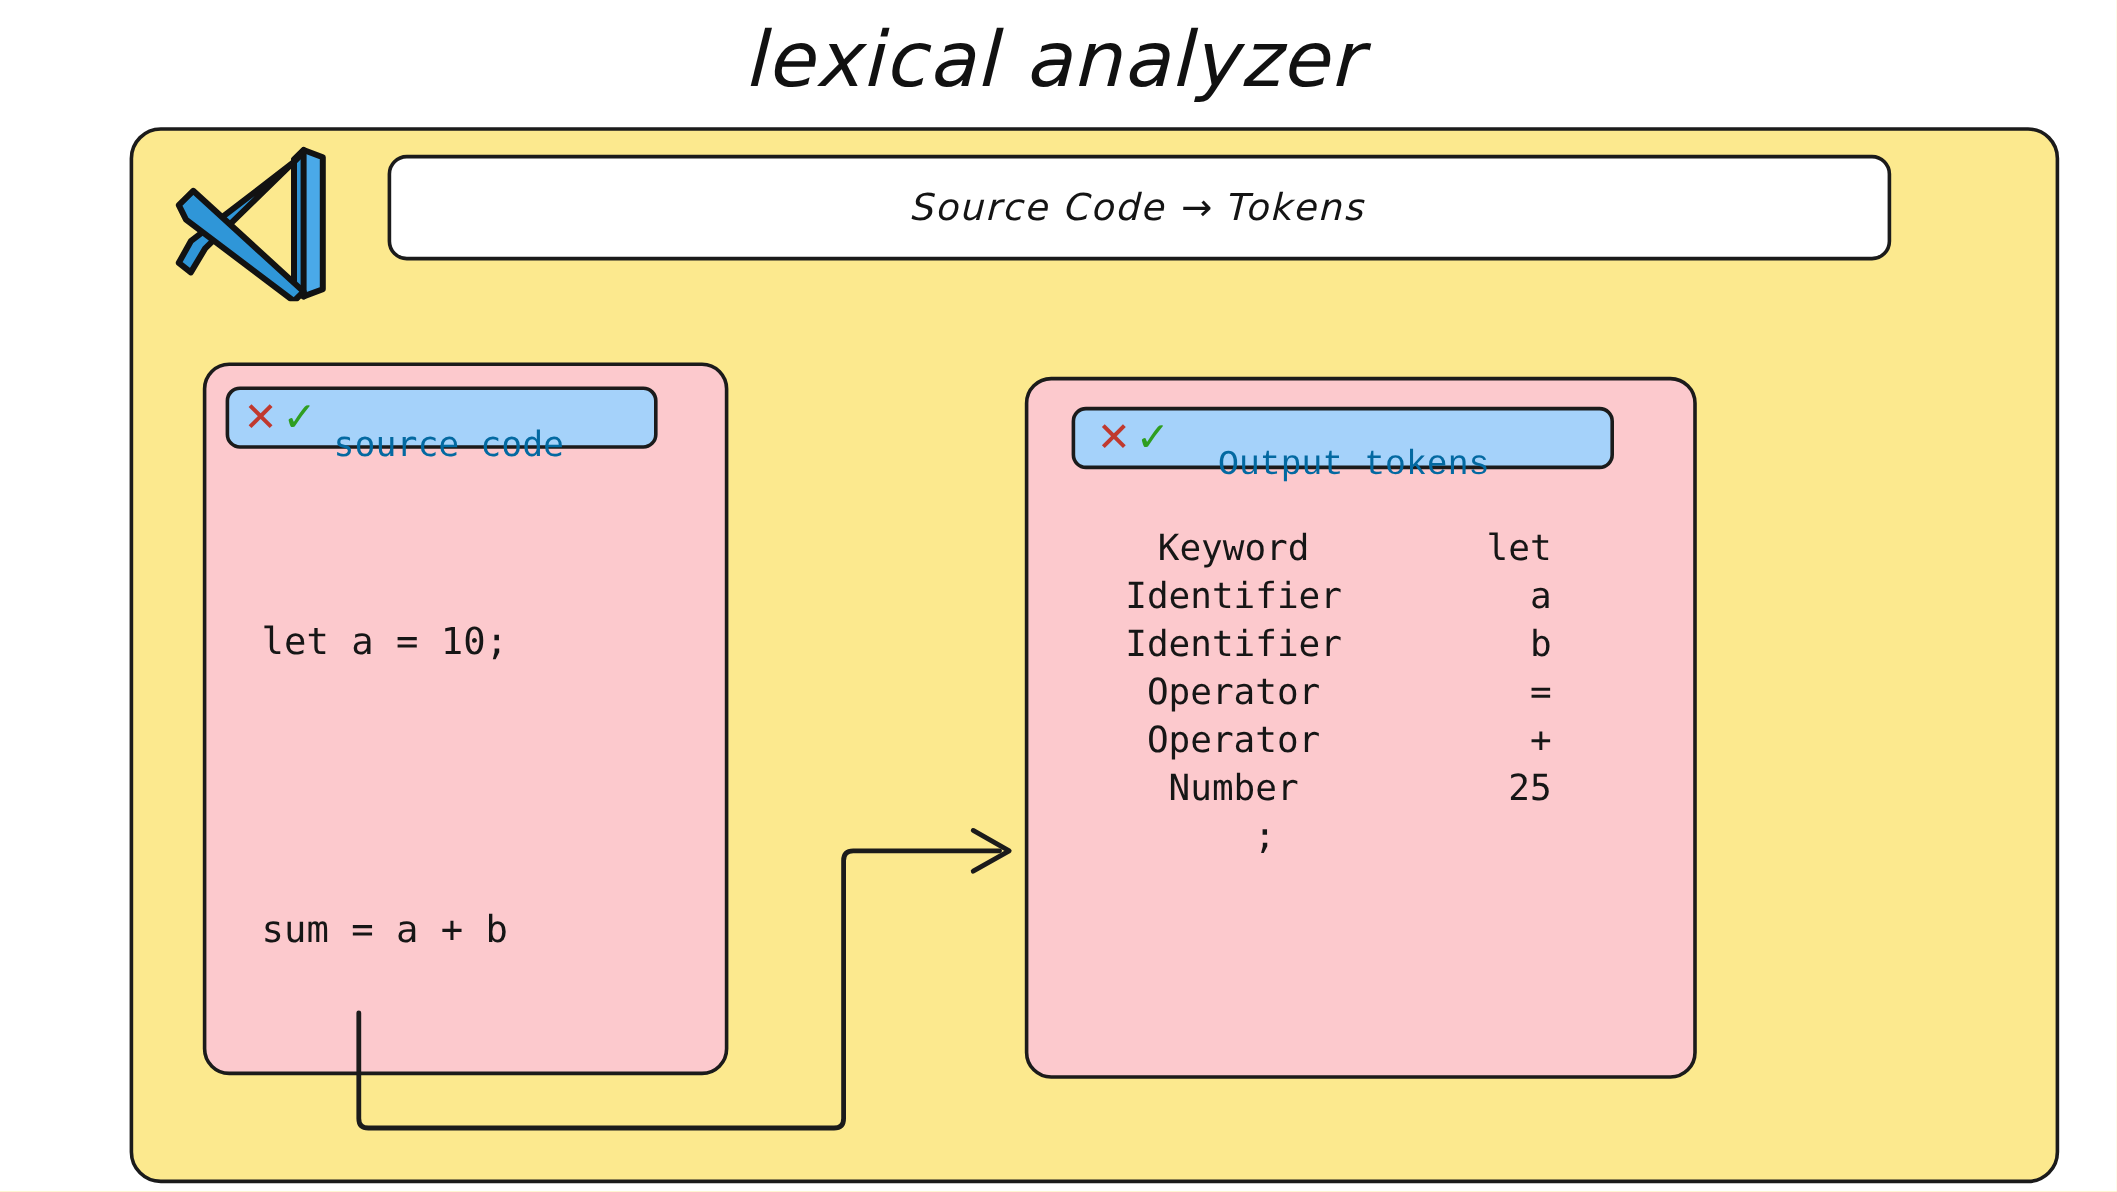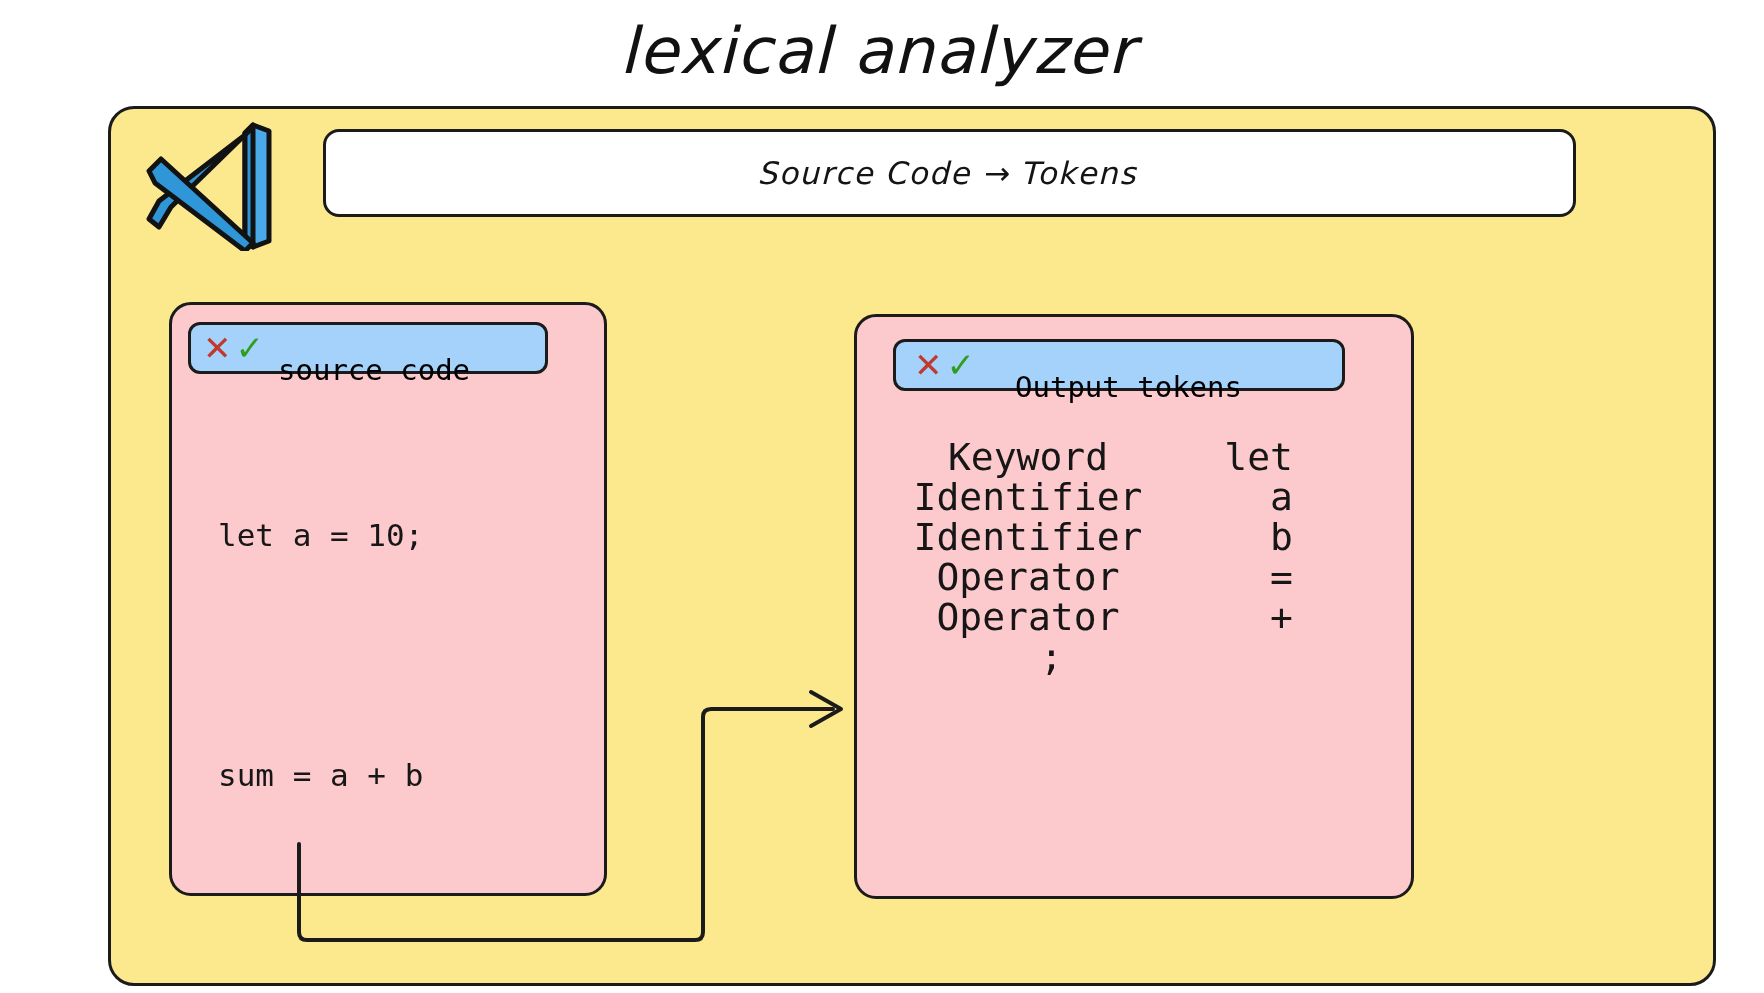--- a/index.html
+++ b/index.html
@@ -107,26 +107,26 @@
     font-size: 34px;
     line-height: 1;
     color: #2f9e20;
     font-weight: 700;
     margin-left: 4px;
     font-family: "DejaVu Sans", sans-serif;
   }
   .card-title-text {
     font-family: "DejaVu Sans Mono", monospace;
     font-size: 29px;
-    color: #000000;
+    color: #0369a1;
     margin-left: 14px;
     white-space: nowrap;
     margin-top: 44px;
   }
-  .card-tokens .card-title-text { margin-left: 40px; }
+  .card-tokens .card-title-text { margin-left: 40px; font-family: Liberation Mono, monospace; }
 
   
   .code-body {
     position: absolute;
     left: 46px;
     top: 130px;
     font-family: "DejaVu Sans Mono", monospace;
     font-size: 31px;
     line-height: 40px;
     color: #161616;
@@ -135,21 +135,21 @@
   .code-line { height: 40px; }
   .code-gap { height: 40px; }
 
   
   .token-table {
     position: absolute;
     left: 56px;
     top: 120px;
     width: 420px;
     font-family: "DejaVu Sans Mono", monospace;
-    font-size: 38px;
+    font-size: 30px;
     color: #161616;
   }
   .token-row {
     display: flex;
     height: 40px;
     align-items: center;
   }
   .token-type {
     width: 230px;
     text-align: center;
@@ -226,20 +226,24 @@
       </div>
       <div class="token-row">
         <span class="token-type">Operator</span>
         <span class="token-value">=</span>
       </div>
       <div class="token-row">
         <span class="token-type">Operator</span>
         <span class="token-value">+</span>
       </div>
       <div class="token-row">
+        <span class="token-type">Number</span>
+        <span class="token-value">25</span>
+      </div>
+      <div class="token-row">
         <span class="token-value">;</span>
       </div>
     </div>
   </div>
 
   <svg class="connector">
     <path d="M 188 735 L 188 823 Q 188 831 196 831 L 584 831 Q 592 831 592 823 L 592 608 Q 592 600 600 600 L 722 600" fill="none" stroke="#1b1b1b" stroke-width="4" stroke-linecap="round"></path>
     <path d="M 700 583 L 730 600 L 700 617" fill="none" stroke="#1b1b1b" stroke-width="4" stroke-linecap="round" stroke-linejoin="round"></path>
   </svg>
 

